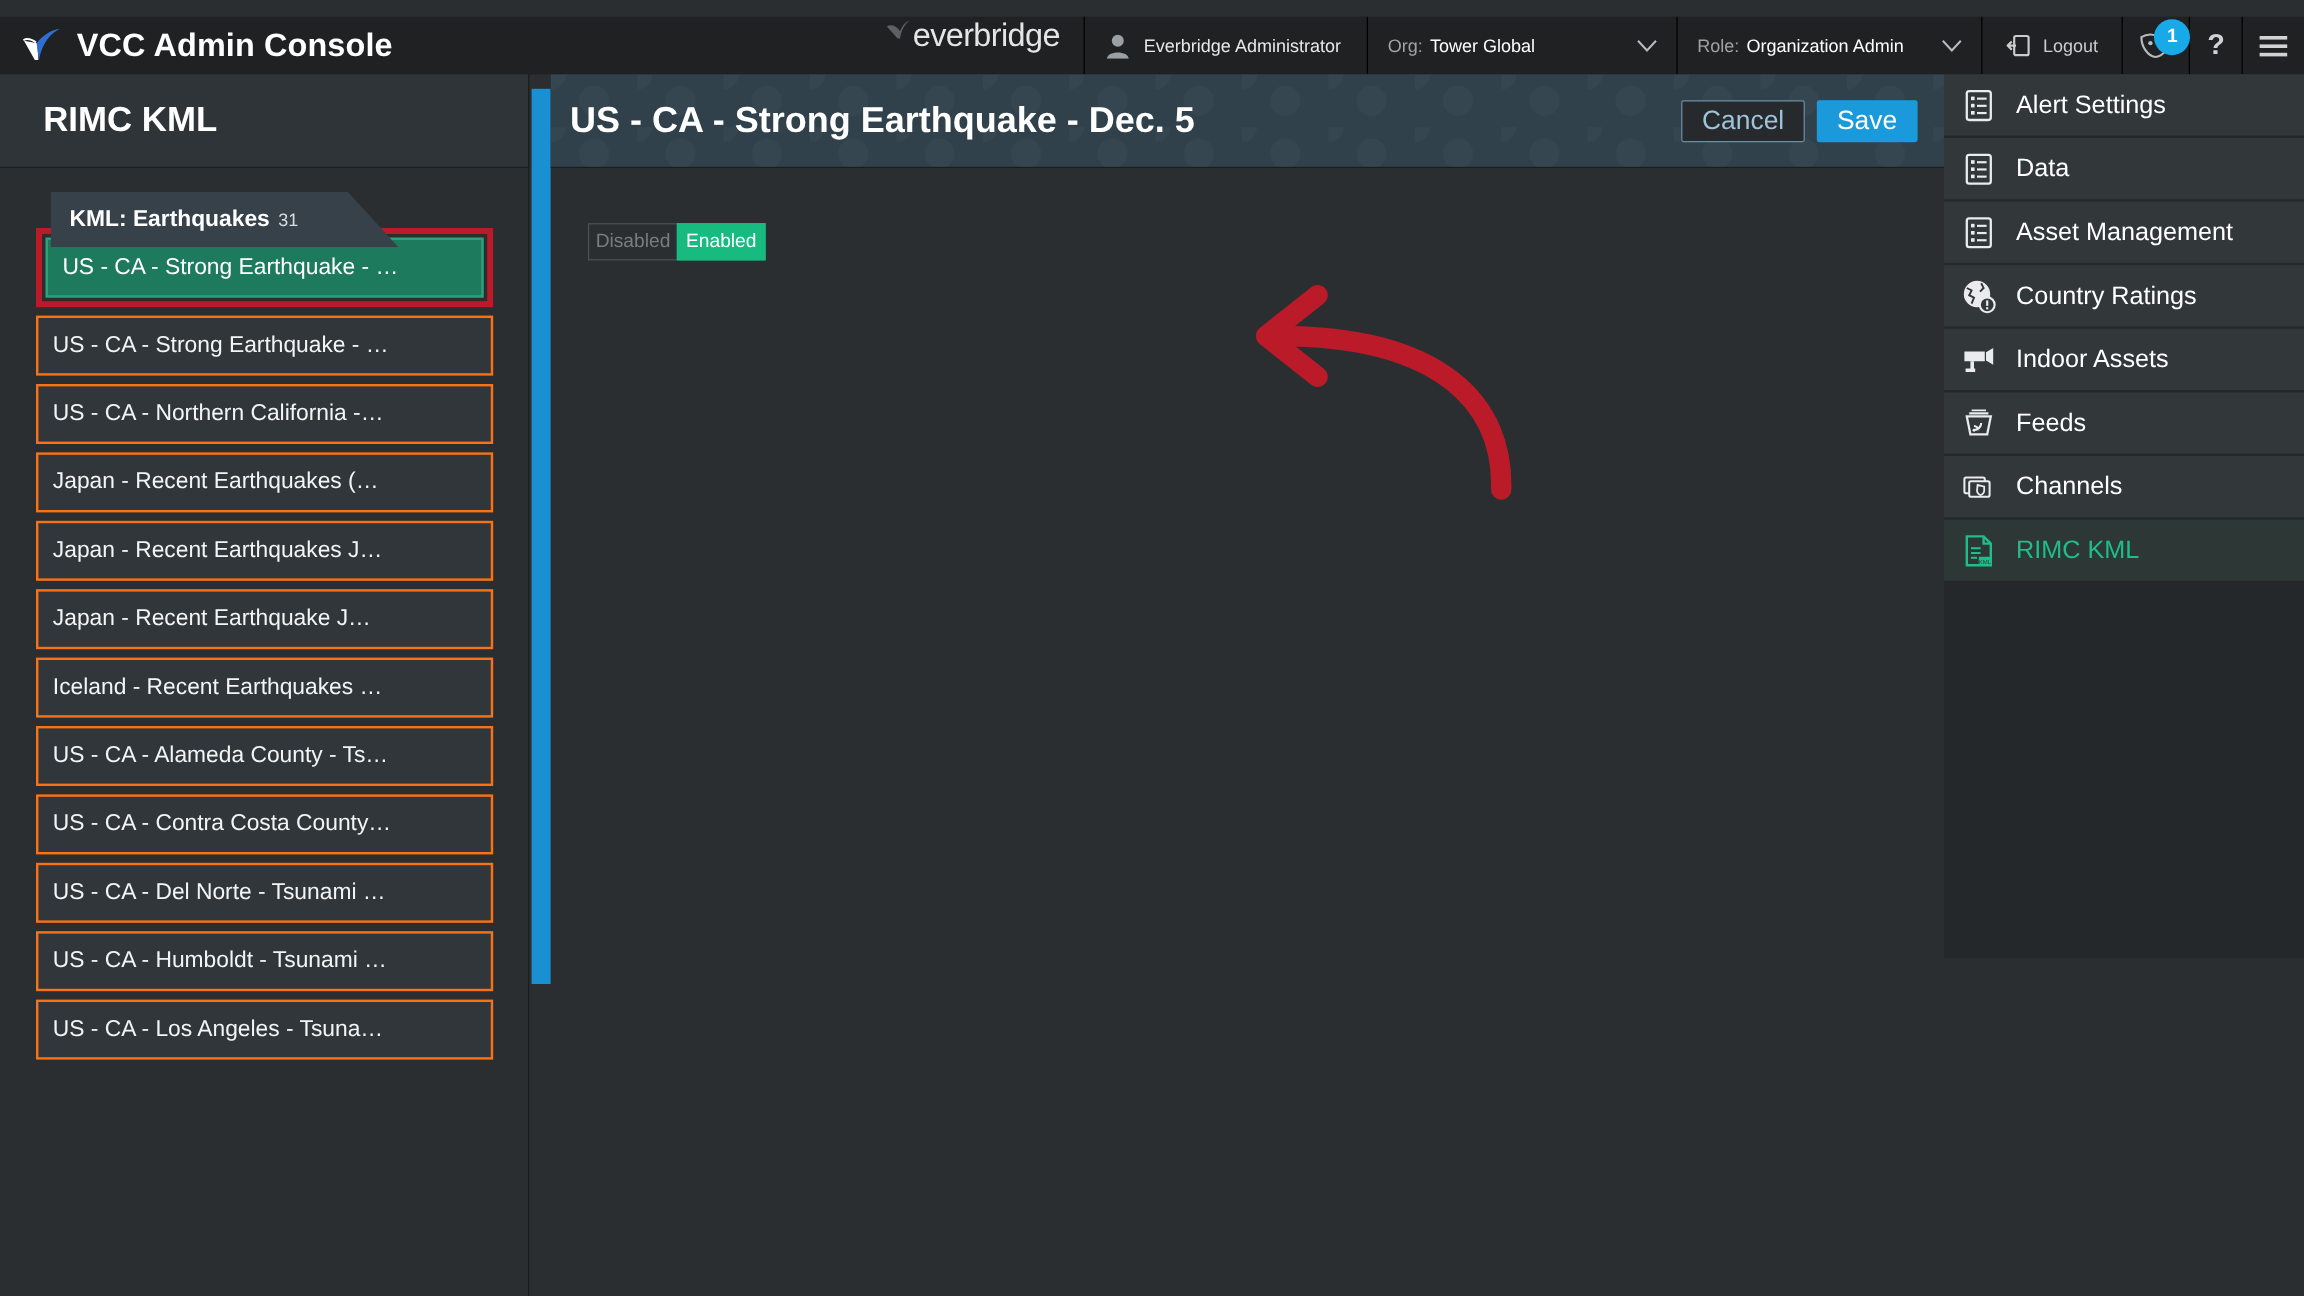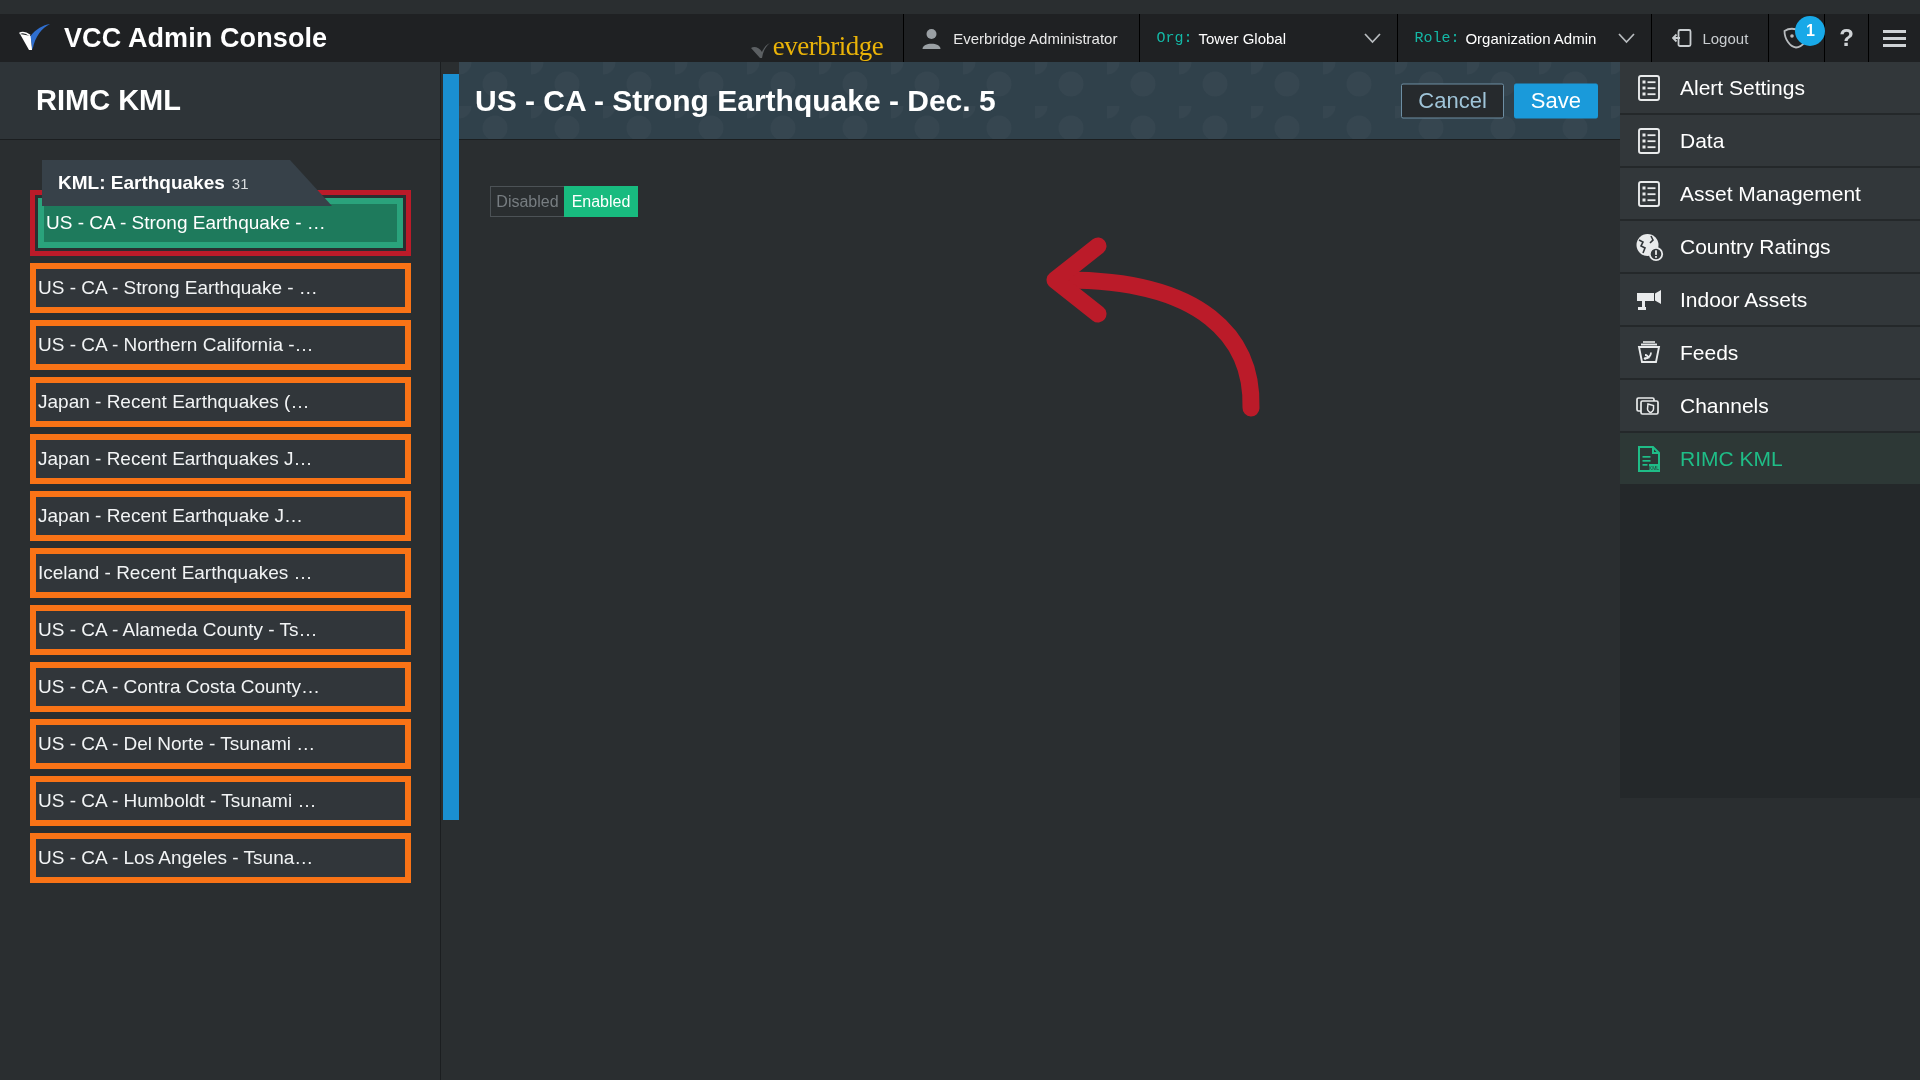--- a/index.html
+++ b/index.html
@@ -21,33 +21,32 @@
     display: flex; align-items: center; gap: 12px;
     padding: 0 18px; flex: 0 0 auto;
   }
   .tb-brand-logo { width: 34px; height: 30px; display: block; }
   .tb-brand-text {
     color: #ffffff; font-size: 27px; font-weight: 700; letter-spacing: .1px;
     white-space: nowrap;
   }
   .tb-spacer { flex: 1 1 auto; }
   .tb-everbridge {
-    display: flex; align-items: flex-end; padding: 0 20px;
-    color: #eab308; font-size: 27px; font-weight: 400; letter-spacing: -.5px;
+    display: flex; align-items: flex-start; padding: 0 20px;
+    color: #e5e5e5; font-size: 27px; font-weight: 400; letter-spacing: -.5px;
     white-space: nowrap;
-    font-family: Liberation Serif, serif;
   }
   .tb-cell {
     display: flex; align-items: center; gap: 10px;
     padding: 0 16px;
     border-left: 1px solid #000;
     color: #e8e8e8; font-size: 15px; white-space: nowrap;
   }
   .tb-cell.user { gap: 12px; padding: 0 22px 0 18px; }
-  .tb-label-dim { color: #14b8a6; font-family: Liberation Mono, monospace; }
+  .tb-label-dim { color: #a3a3a3; }
   .tb-val { color: #ffffff; }
   .tb-org { width: 258px; justify-content: space-between; }
   .tb-role { width: 254px; justify-content: space-between; }
   .tb-org .grp, .tb-role .grp { display:flex; gap:6px; }
   .tb-logout { gap: 10px; color: #c9cdd0; padding: 0 20px; }
   .tb-icons { display: flex; align-items: center; gap: 0; }
   .tb-icon-btn {
     display: flex; align-items: center; justify-content: center;
     height: 48px; padding: 0 14px; position: relative;
     border-left: 1px solid #000;
@@ -90,23 +89,23 @@
     padding-left: 16px; color: #ffffff; font-size: 19px; font-weight: 700;
     white-space: nowrap;
   }
   .kml-tab-count {
     margin-left: 7px; color: #d9dcde; font-size: 15px; font-weight: 400;
   }
   .kml-list { margin-top: 0; padding: 0 30px 0 30px; }
   .kml-item {
     height: 50px; margin-bottom: 7px;
     background: #31363a;
-    border: 6px solid #f97316;
+    border: 2px solid #f97316;
     display: flex; align-items: center;
-    padding-left: 2px;
+    padding-left: 12px;
     color: #f2f4f5; font-size: 19px;
     white-space: nowrap; overflow: hidden;
   }
   .kml-item.selected {
     background: #1e7a5c; border-color: #2aa37c; color: #ffffff;
   }
   .kml-item-row.highlight {
     border: 5px solid #bb1b29; padding: 3px;
     margin: 0 0 7px 0;
   }

